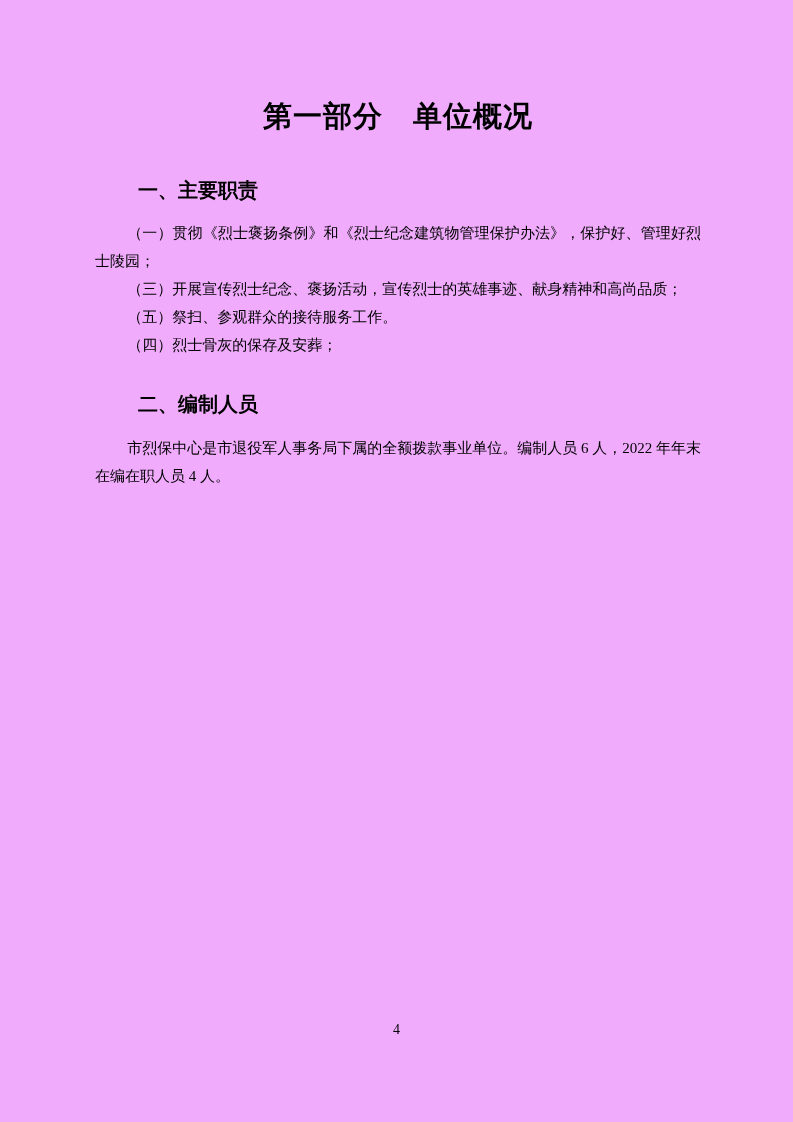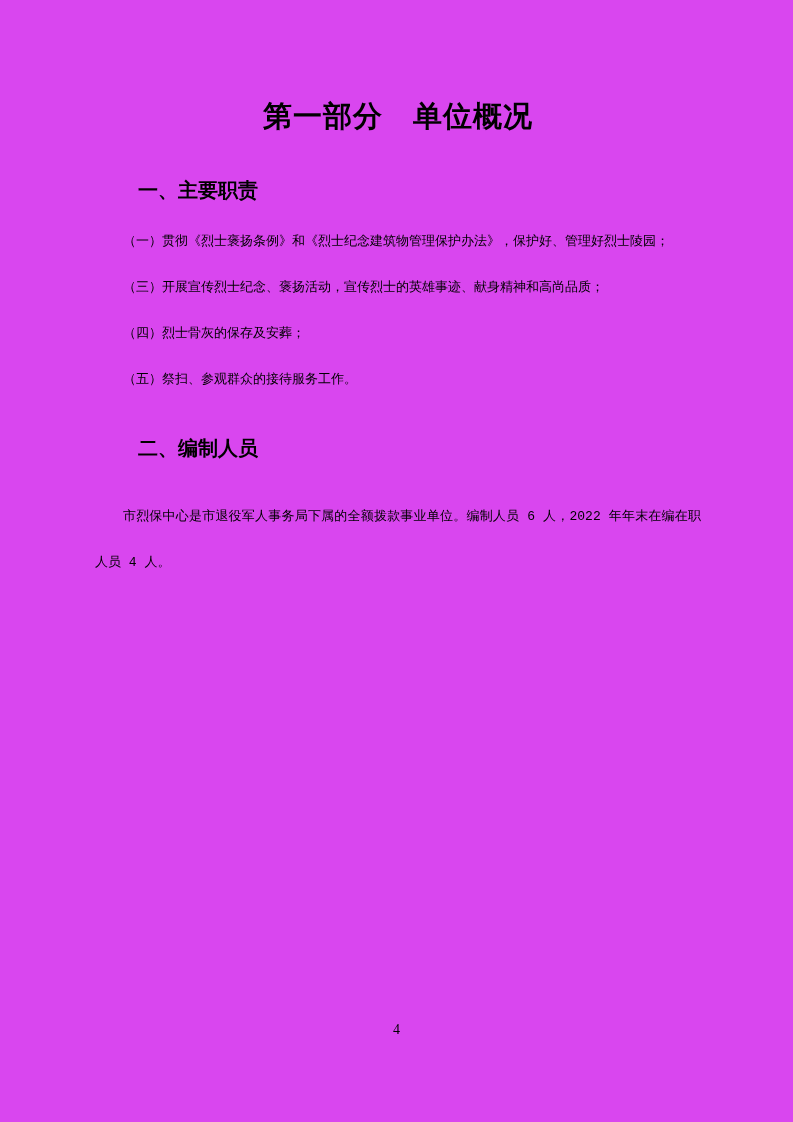--- a/index.html
+++ b/index.html
@@ -4,21 +4,21 @@
 <style>
   * { margin: 0; padding: 0; box-sizing: border-box; }
   html, body {
     background: #ffffff;
   }
   .page {
     position: relative;
     width: 793px;
     height: 1122px;
     margin: 0 auto;
-    background: #d946ef;
+    background: #f0abfc;
     color: #000000;
     overflow: hidden;
     font-family: "Liberation Serif", "DejaVu Serif", serif;
   }
   .content {
     position: absolute;
     left: 95px;
     right: 92px;
     top: 0;
   }
@@ -43,26 +43,26 @@
   .sec-heading.first {
     margin-top: 42px;
   }
   .sec-heading.second {
     margin-top: 32px;
   }
   .para-block.first {
     margin-top: 16px;
   }
   .para-block.second {
-    margin-top: 33px;
+    margin-top: 17px;
   }
   .body-para {
-    font-family: Liberation Mono, monospace;
-    font-size: 13px;
-    line-height: 46px;
+    font-family: Liberation Serif, serif;
+    font-size: 15px;
+    line-height: 28px;
     text-align: justify;
     text-indent: 2.15em;
     color: #000000;
   }
   .page-number {
     position: absolute;
     top: 1022px;
     left: 0;
     width: 100%;
     text-align: center;
@@ -77,22 +77,22 @@
 <div class="page">
   <div class="content">
 
     <h1 class="doc-title">第一部分　单位概况</h1>
 
     <section>
       <h2 class="sec-heading first">一、主要职责</h2>
       <div class="para-block first">
         <p class="body-para">（一）贯彻《烈士褒扬条例》和《烈士纪念建筑物管理保护办法》，保护好、管理好烈士陵园；</p>
         <p class="body-para">（三）开展宣传烈士纪念、褒扬活动，宣传烈士的英雄事迹、献身精神和高尚品质；</p>
+        <p class="body-para">（五）祭扫、参观群众的接待服务工作。</p>
         <p class="body-para">（四）烈士骨灰的保存及安葬；</p>
-        <p class="body-para">（五）祭扫、参观群众的接待服务工作。</p>
       </div>
     </section>
 
     <section>
       <h2 class="sec-heading second">二、编制人员</h2>
       <div class="para-block second">
         <p class="body-para">市烈保中心是市退役军人事务局下属的全额拨款事业单位。编制人员 6 人，2022 年年末在编在职人员 4 人。</p>
       </div>
     </section>
 

